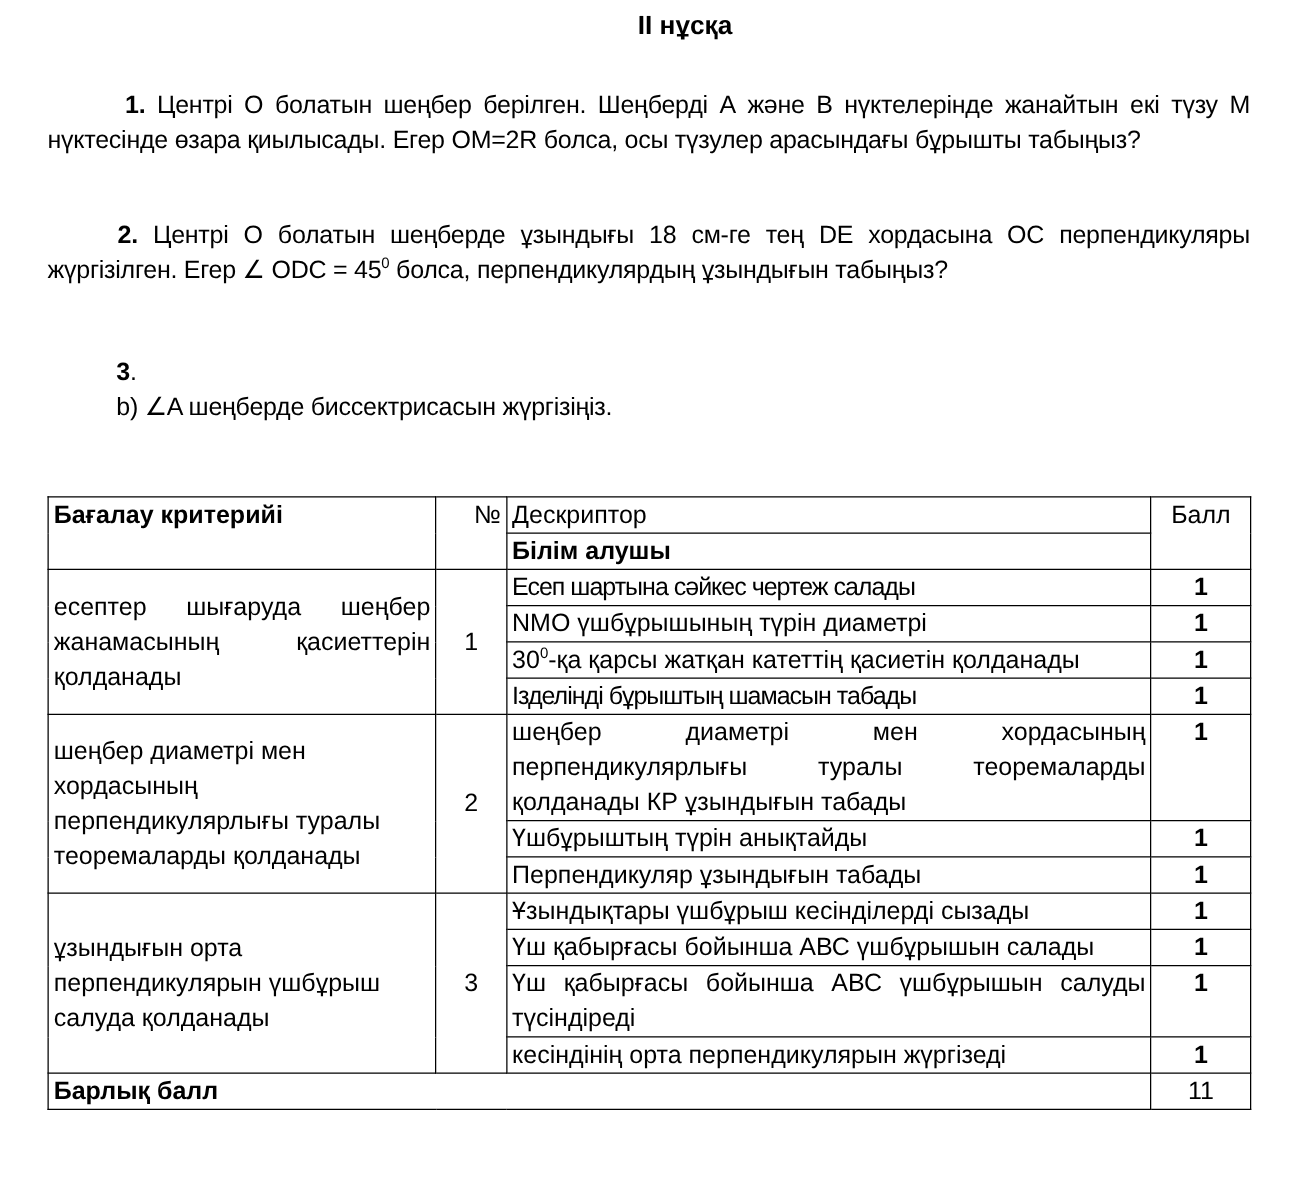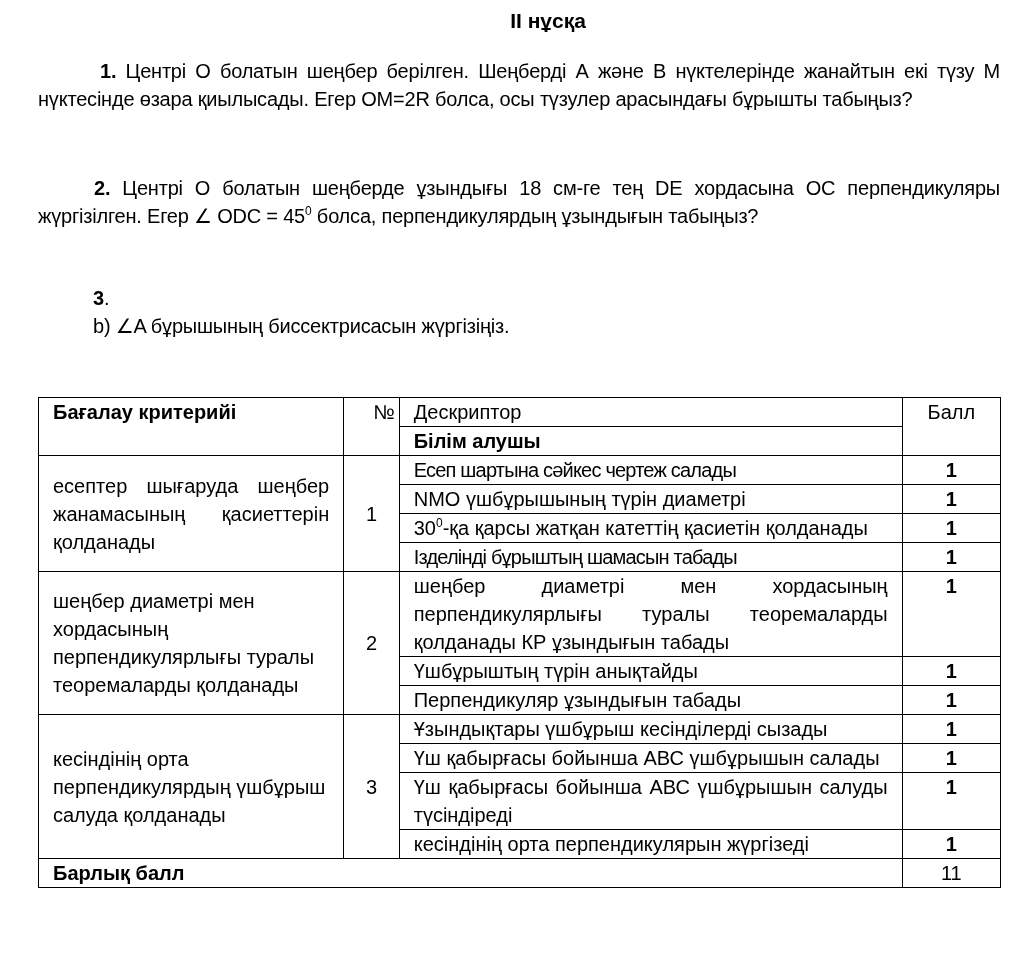--- a/index.html
+++ b/index.html
@@ -10,31 +10,31 @@
   .title {
     position: absolute; top: 9px; left: 0; width: 1096px; text-align: center;
     font-weight: bold; font-size: 21px;
   }
   .task {
     position: absolute; left: 38px; width: 962px;
     font-size: 20px; line-height: 28px; text-align: justify;
     font-stretch: condensed; letter-spacing: -0.2px;
   }
   .task .num { font-weight: bold; }
-  .task1 { top: 57px; text-indent: 62px; }
+  .task1 { top: 70px; text-indent: 62px; }
   .task2 { top: 174px; text-indent: 56px; }
   .task3 { top: 284px; left: 93px; width: 910px; text-align: left; }
   .sup { font-size: 12px; vertical-align: super; line-height: 0; }
 
   table.rubric {
     position: absolute; top: 397px; left: 38px; width: 963px;
     border-collapse: collapse; font-size: 20px; line-height: 28px;
   }
   table.rubric td {
-    border: 1px solid #000; padding: 0 14px; vertical-align: top;
+    border: 1px solid #000; padding: 0 4px; vertical-align: top;
   }
   .col-crit { width: 308px; }
   .col-num { width: 56px; text-align: center; }
   .col-desc { width: 512px; }
   .col-ball { width: 70px; text-align: center; }
   .hdr-crit { font-weight: bold; }
   .hdr-num { text-align: right !important; padding-right: 4px !important; }
   .bold { font-weight: bold; }
   .crit-cell { vertical-align: middle !important; text-align: justify; }
   .num-cell { vertical-align: middle !important; text-align: center; }
@@ -48,21 +48,21 @@
 <body>
 
 <div class="title">ІІ нұсқа</div>
 
 <p class="task task1" style="margin:0"><span class="num">1.</span><span> Центрі О болатын шеңбер берілген. Шеңберді  А және В нүктелерінде жанайтын екі түзу М нүктесінде өзара қиылысады. Егер ОМ=2R  болса, осы түзулер арасындағы бұрышты табыңыз?</span></p>
 
 <p class="task task2" style="margin:0"><span class="num">2.</span><span>  Центрі О болатын шеңберде ұзындығы 18 см-ге тең DE хордасына ОС перпендикуляры жүргізілген. Егер ∠ ODC = 45</span><span class="sup">0</span><span>  болса, перпендикулярдың ұзындығын табыңыз?</span></p>
 
 <div class="task task3">
   <div><span class="num">3</span><span>.</span></div>
-  <div>b) ∠A бұрышының биссектрисасын жүргізіңіз.</div>
+  <div>b) ∠A шеңберде биссектрисасын жүргізіңіз.</div>
 </div>
 
 <table class="rubric">
   <colgroup>
     <col class="col-crit">
       <col class="col-num">
       <col class="col-desc">
       <col class="col-ball">
   </colgroup>
   <tbody>
@@ -104,21 +104,21 @@
   <tr>
     <td>Үшбұрыштың түрін анықтайды</td>
     <td class="ball-cell">1</td>
   </tr>
   <tr>
     <td>Перпендикуляр ұзындығын табады</td>
     <td class="ball-cell">1</td>
   </tr>
 
   <tr>
-    <td rowspan="4" class="crit-cell" style="text-align:left">кесіндінің орта перпендикулярдың үшбұрыш салуда қолданады</td>
+    <td rowspan="4" class="crit-cell" style="text-align:left">ұзындығын орта перпендикулярын үшбұрыш салуда қолданады</td>
     <td rowspan="4" class="num-cell">3</td>
     <td>Ұзындықтары үшбұрыш кесінділерді сызады</td>
     <td class="ball-cell">1</td>
   </tr>
   <tr>
     <td class="desc-just">Үш қабырғасы бойынша АВС үшбұрышын салады</td>
     <td class="ball-cell">1</td>
   </tr>
   <tr>
     <td class="desc-just">Үш қабырғасы бойынша АВС үшбұрышын салуды түсіндіреді</td>

